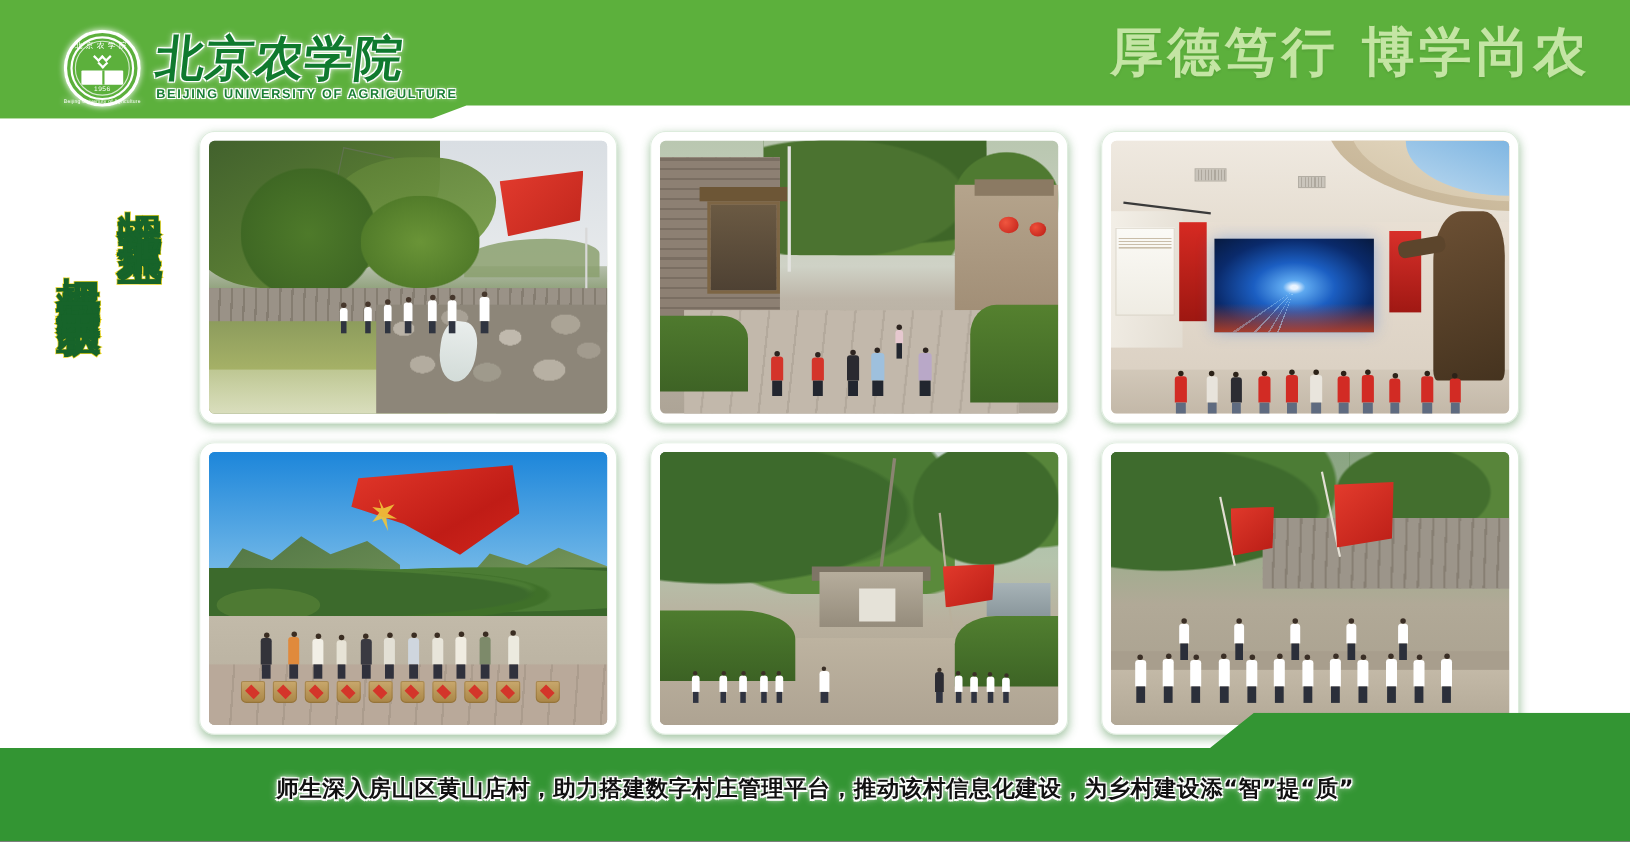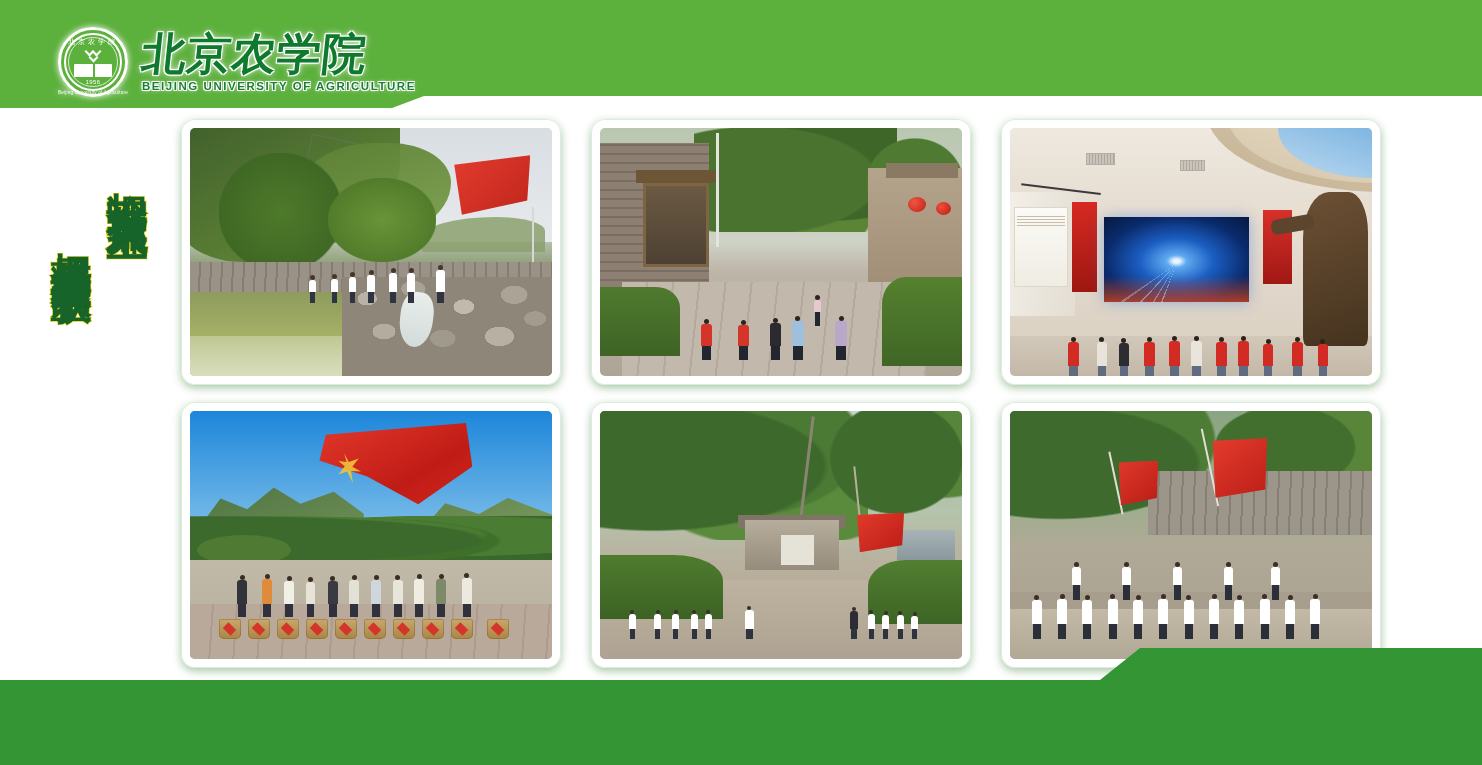--- a/index.html
+++ b/index.html
@@ -341,20 +341,21 @@
       <div class="book"></div>
       <div class="year">1956</div>
       <div class="arc">Beijing University of Agriculture</div>
     </div>
     <div class="logo-text">
       <div class="logo-cn">北京农学院</div>
       <div class="logo-en">BEIJING UNIVERSITY OF AGRICULTURE</div>
     </div>
   </div>
 
+  <div class="motto">厚德笃行 博学尚农</div>
 
   <div class="slogan">
     <div class="slogan-col c1">把论文写在京郊大地上</div>
     <div class="slogan-col c2">把成果凝结在农民的收获里</div>
   </div>
 
   <div class="grid">
 
     <div class="photo">
       <div class="ph-img p1">
@@ -668,14 +669,15 @@
             <i></i>
           </div>
       </div>
       <div class="frame"></div>
 
     </div>
 
   </div>
 
   <div class="footer-shape"></div>
+  <div class="caption">师生深入房山区黄山店村，助力搭建数字村庄管理平台，推动该村信息化建设，为乡村建设添“智”提“质”</div>
 
 </div>
 
 </body></html>

